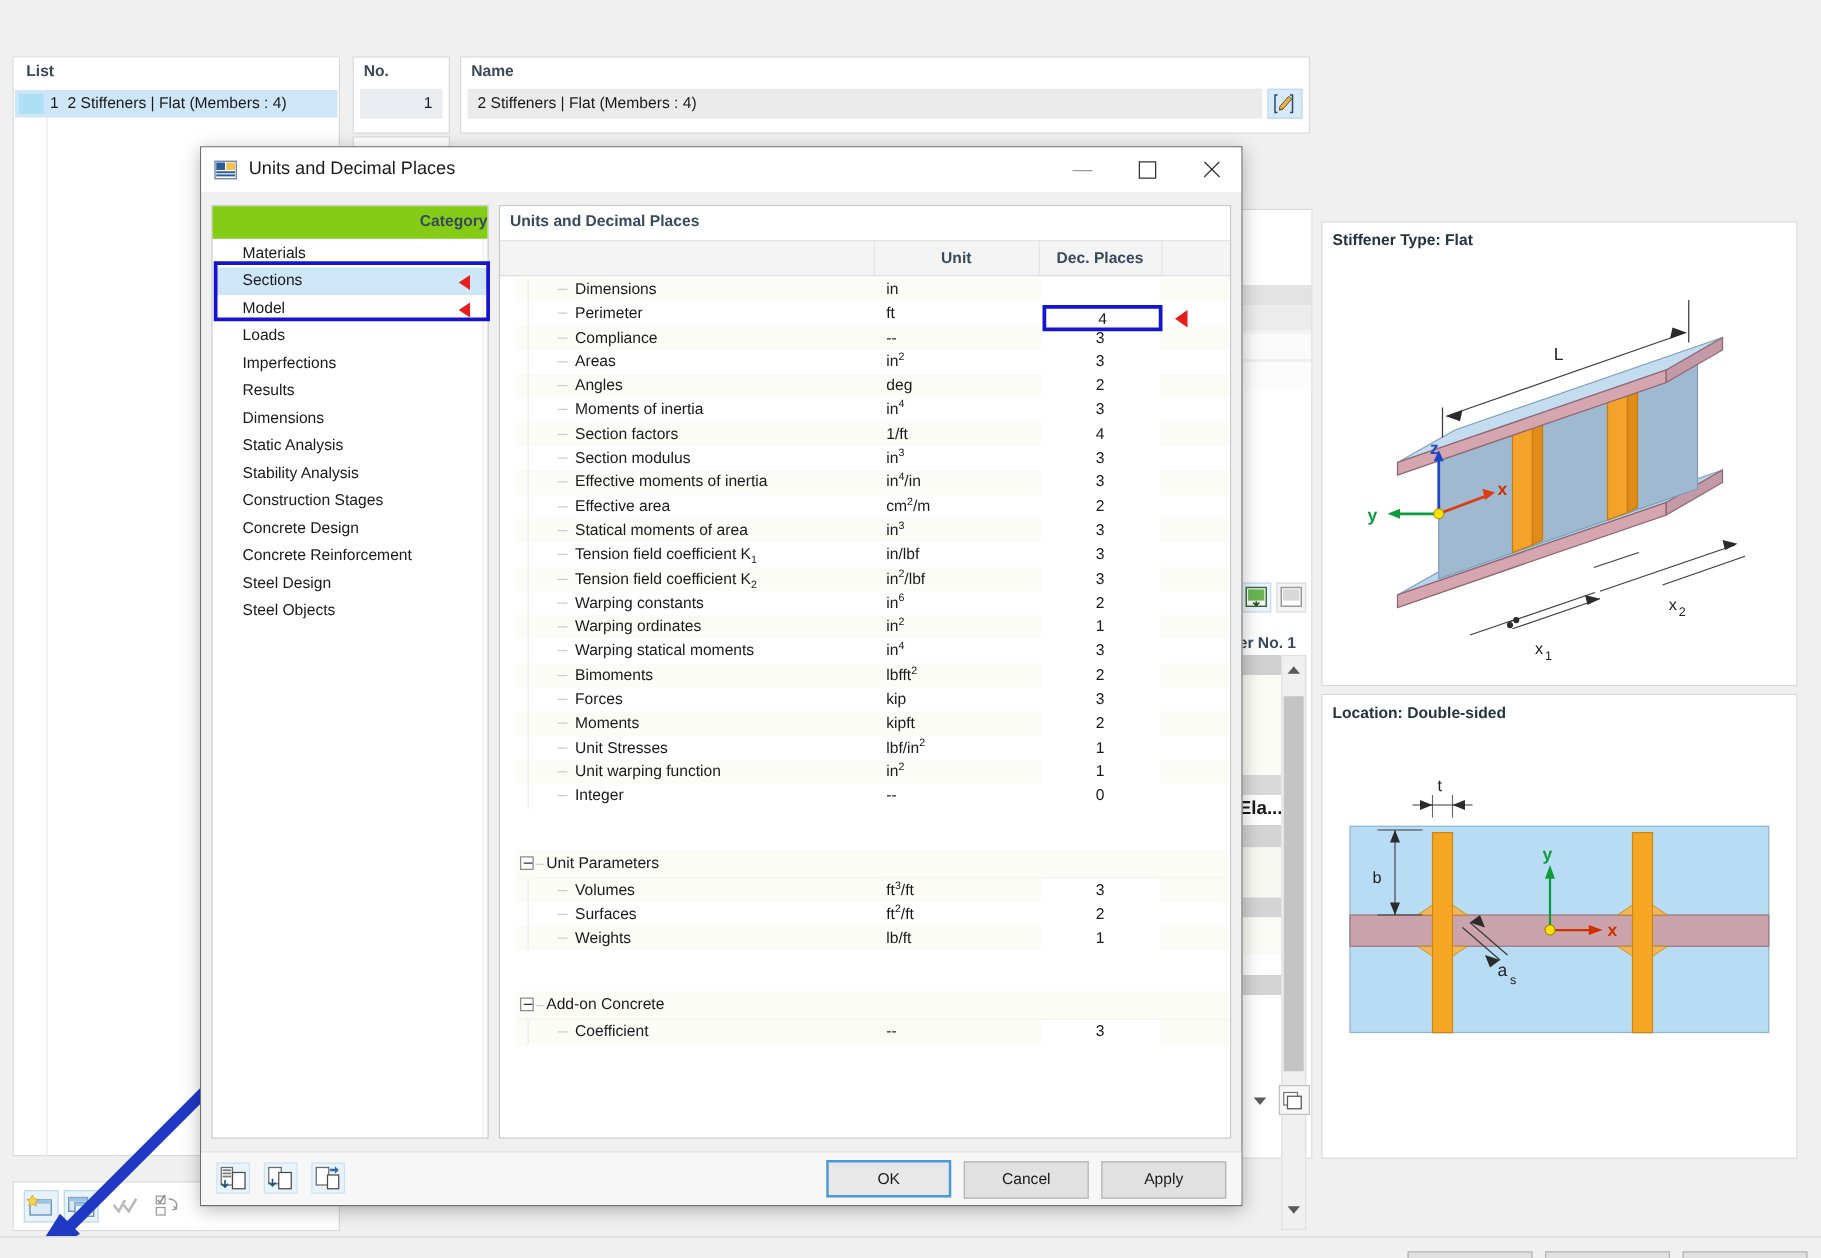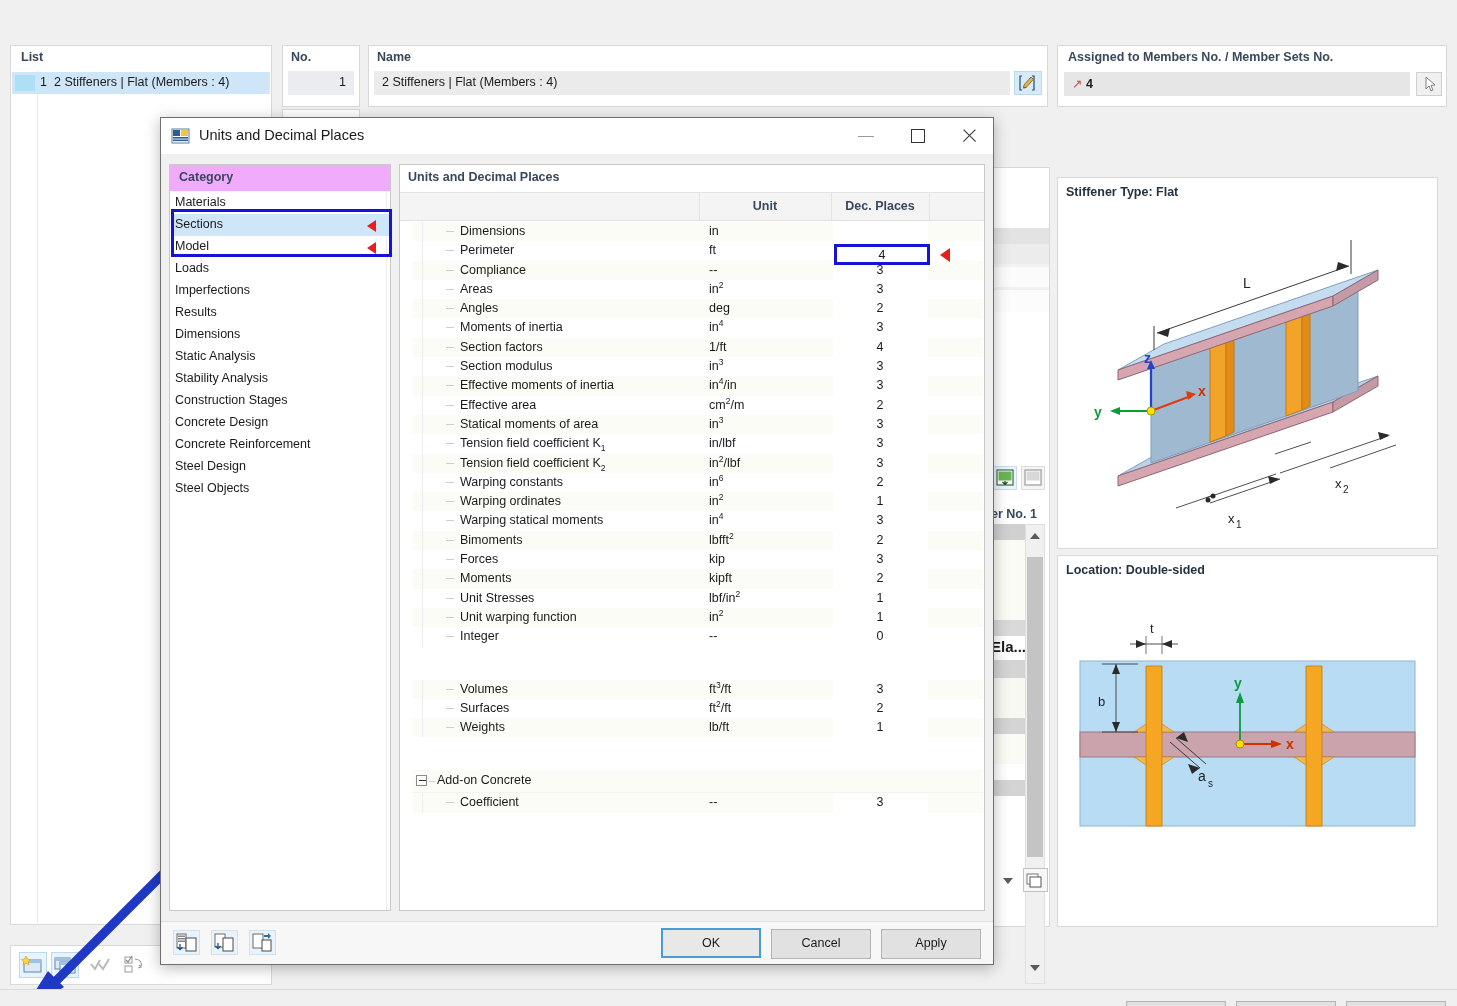--- a/index.html
+++ b/index.html
@@ -176,26 +176,26 @@
 
   #dlg-body { position:absolute; left:0; top:36px; width:832px; height:810px; background:#f0f0f0; }
 
   
   #cat-panel {
     position: absolute; left: 8px; top: 10px; width: 222px; height: 747px;
     background: #ffffff; border: 1px solid #c9c9c9;
   }
   #cat-header {
     position: absolute; left: 0; top: 0; width: 220px; height: 26px;
-    padding: 5px 0 0 9px; background: #f0abfc;
+    padding: 5px 0 0 9px; background: #84cc16; text-align: right;
   }
   #cat-vsep { position: absolute; left: 216px; top: 26px; width: 1px; height: 719px; background:#eee;}
   .cat-item {
     position: absolute; left: 1px; width: 219px; height: 22px;
-    padding: 3px 0 0 4px; font-size: 12.5px;
+    padding: 3px 0 0 23px; font-size: 12.5px;
   }
   .cat-item.selected { background: #cfe6f9; }
   .cat-flag {
     position: absolute; right: 14px; top: 6px;
     width: 0; height: 0;
     border-top: 6px solid transparent; border-bottom: 6px solid transparent;
     border-right: 9px solid #e81e1e;
   }
   #cat-hl {
     position: absolute; left: 1px; top: 44px; width: 221px; height: 48px;
@@ -297,32 +297,20 @@
       <div id="name-edit-btn">
         <svg width="26" height="22" viewBox="0 0 26 22">
           <path d="M7 4 L5 4 L5 18 L7 18" stroke="#2a4a6b" stroke-width="1.2" fill="none"></path>
           <path d="M17 4 L19 4 L19 18 L17 18" stroke="#2a4a6b" stroke-width="1.2" fill="none"></path>
           <path d="M16 5 L9 13 L8.5 16 L11.4 15.2 L18.3 7.3 Z" fill="#e8b34a" stroke="#6b5323" stroke-width="0.8"></path>
           <path d="M8.5 16 L11.4 15.2" stroke="#6b5323" stroke-width="0.8"></path>
         </svg>
       </div>
     </div>
 
-    <div class="panel" id="assigned-panel">
-      <div id="assigned-header" class="panel-label">Assigned to Members No. / Member Sets No.</div>
-      <div id="assigned-field">
-        <span style="color:#c0504d;font-weight:normal;">↗</span>
-        <span>4</span>
-      </div>
-      <div id="assigned-pick">
-        <svg width="24" height="22" viewBox="0 0 24 22">
-          <path d="M9 4 L9 16 L12 13 L14 18 L16 17 L14 12.4 L18 12 Z" fill="#fff" stroke="#808080" stroke-width="1"></path>
-        </svg>
-      </div>
-    </div>
 
     <div id="mid-col">
       <div id="mid-rows">
         <div class="mid-r" style="top:0px;height:60px;background:#ffffff;"></div>
         <div class="mid-r" style="top:60px;height:16px;background:#e3e3e3;"></div>
         <div class="mid-r" style="top:76px;height:20px;background:#ececec;"></div>
         <div class="mid-r" style="top:96px;height:3px;background:#f2f2f2;"></div>
         <div class="mid-r" style="top:99px;height:20px;background:#fbfbfb;"></div>
         <div class="mid-r" style="top:119px;height:3px;background:#f0f0f0;"></div>
         <div class="mid-r" style="top:122px;height:22px;background:#fcfcfc;"></div>
@@ -823,20 +811,25 @@
             <i class="tick"></i>
             <span class="cellbg-unit" style="background: rgb(255, 255, 255);"></span>
             <span class="cellbg-dec" style="background: rgb(255, 255, 255);"></span>
             <span class="cellbg-x" style="background: rgb(255, 255, 255);"></span>
             <span class="rname">Integer</span>
             <span class="runit">--</span>
             <span class="rdec">0</span>
           </div>
           <div class="grp-gap"></div>
           <div class="grp-gap" style="height: 14px;"></div>
+          <div class="grp-row">
+            <i class="grp-exp"></i>
+            <i class="grp-dash"></i>
+            <span class="grp-name">Unit Parameters</span>
+          </div>
           <div class="row" style="background: rgb(252, 252, 247);">
             <i class="vline"></i>
             <i class="tick"></i>
             <span class="cellbg-unit" style="background: rgb(252, 252, 247);"></span>
             <span class="cellbg-dec" style="background: rgb(255, 255, 255);"></span>
             <span class="cellbg-x" style="background: rgb(252, 252, 247);"></span>
             <span class="rname">Volumes</span>
             <span class="runit">ft<sup>3</sup>/ft</span>
             <span class="rdec">3</span>
           </div>

